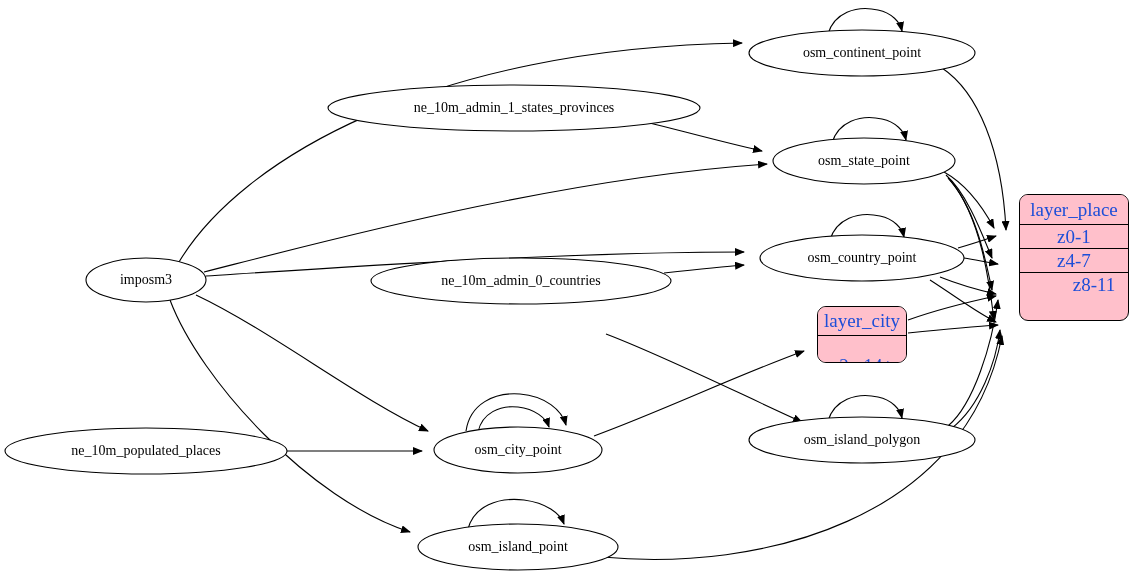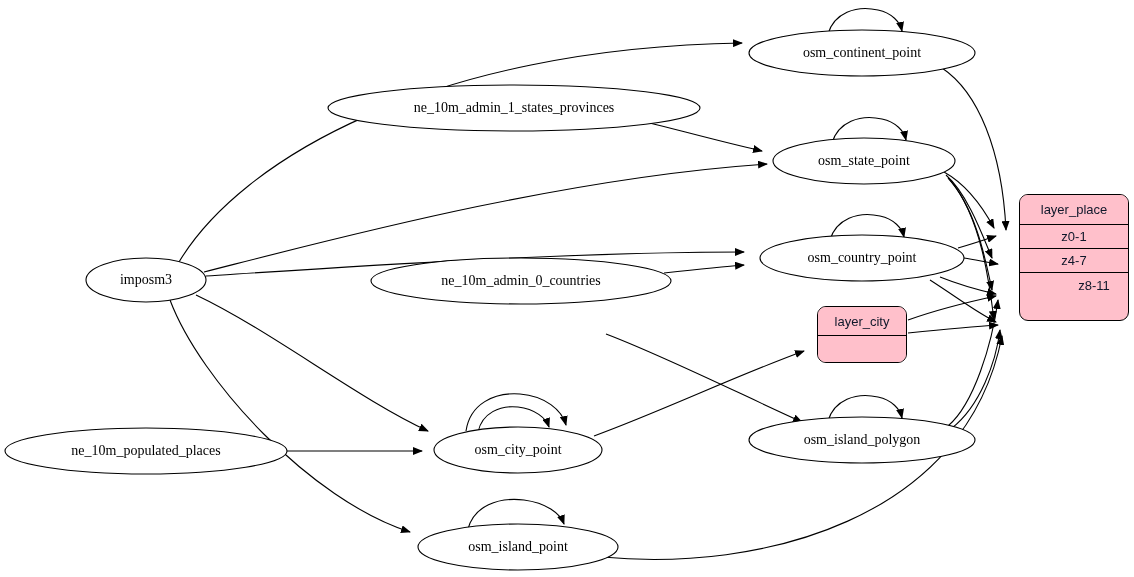--- a/index.html
+++ b/index.html
@@ -47,23 +47,23 @@
     border: 1.3px solid #000000;
     border-radius: 9px;
     overflow: hidden;
     background: #ffc0cb;
   }
   .record-row {
     box-sizing: border-box;
     display: flex;
     align-items: center;
     justify-content: center;
-    font-family: Liberation Sans, sans-serif;
-    font-size: 13px;
-    color: #0f172a;
+    font-family: Liberation Serif, serif;
+    font-size: 19px;
+    color: #1d4ed8;
     background: #ffc0cb;
     border-bottom: 1.3px solid #000000;
     user-select: none;
     white-space: nowrap;
   }
   .record-row:last-child {
     border-bottom: none;
   }
 </style>
 </head>

